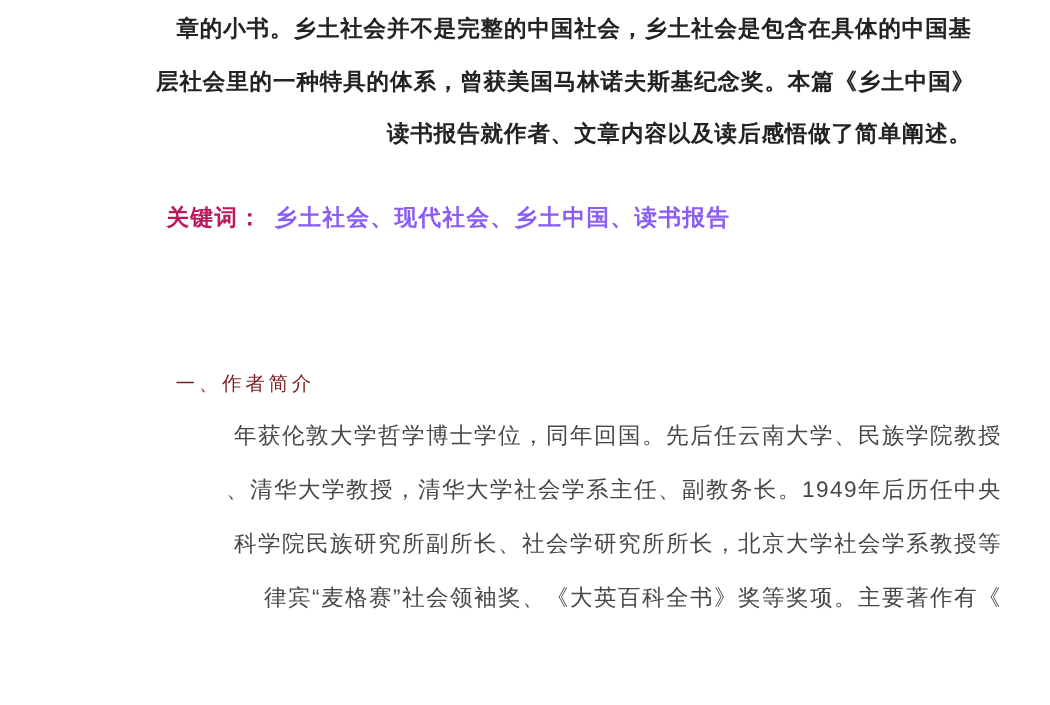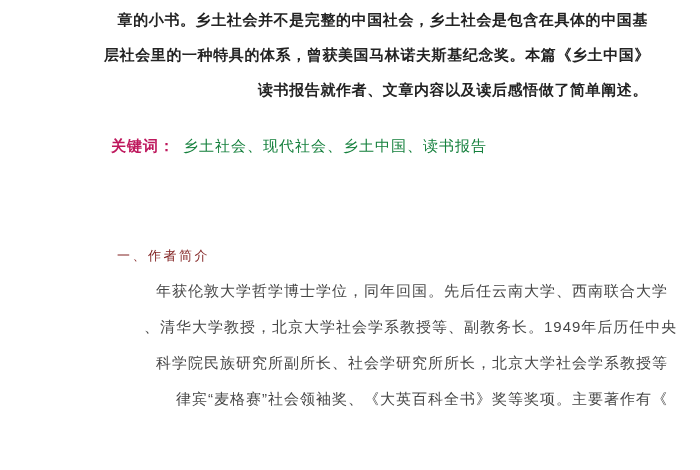--- a/index.html
+++ b/index.html
@@ -30,21 +30,21 @@
   
   .keywords {
     position: absolute;
     left: 95px; top: 124px;
     font-size: 15px;
     line-height: 20px;
     white-space: nowrap;
     letter-spacing: 1px;
   }
   .kw-label { font-weight: 800; color: #be185d; }
-  .kw-content { font-weight: 400; color: #15803d; }
+  .kw-content { font-weight: 700; color: #8b5cf6; }
   
   .heading {
     position: absolute;
     left: 105px; top: 233px;
     font-size: 13px;
     line-height: 21px;
     font-weight: 500;
     color: #7f1d1d;
     letter-spacing: 2.5px;
     white-space: nowrap;
@@ -74,19 +74,19 @@
     <div class="line">读书报告就作者、文章内容以及读后感悟做了简单阐述。</div>
   </div>
 
   <div class="keywords">
     <span class="kw-label">关键词：</span><span class="kw-content">乡土社会、现代社会、乡土中国、读书报告</span>
   </div>
 
   <div class="heading">一、作者简介</div>
 
   <div class="bio">
-    <div class="line">年获伦敦大学哲学博士学位，同年回国。先后任云南大学、西南联合大学</div>
-    <div class="line">、清华大学教授，北京大学社会学系教授等、副教务长。1949年后历任中央</div>
+    <div class="line">年获伦敦大学哲学博士学位，同年回国。先后任云南大学、民族学院教授</div>
+    <div class="line">、清华大学教授，清华大学社会学系主任、副教务长。1949年后历任中央</div>
     <div class="line">科学院民族研究所副所长、社会学研究所所长，北京大学社会学系教授等</div>
     <div class="line">律宾“麦格赛”社会领袖奖、《大英百科全书》奖等奖项。主要著作有《</div>
   </div>
 
 </div>
 
 </body></html>

